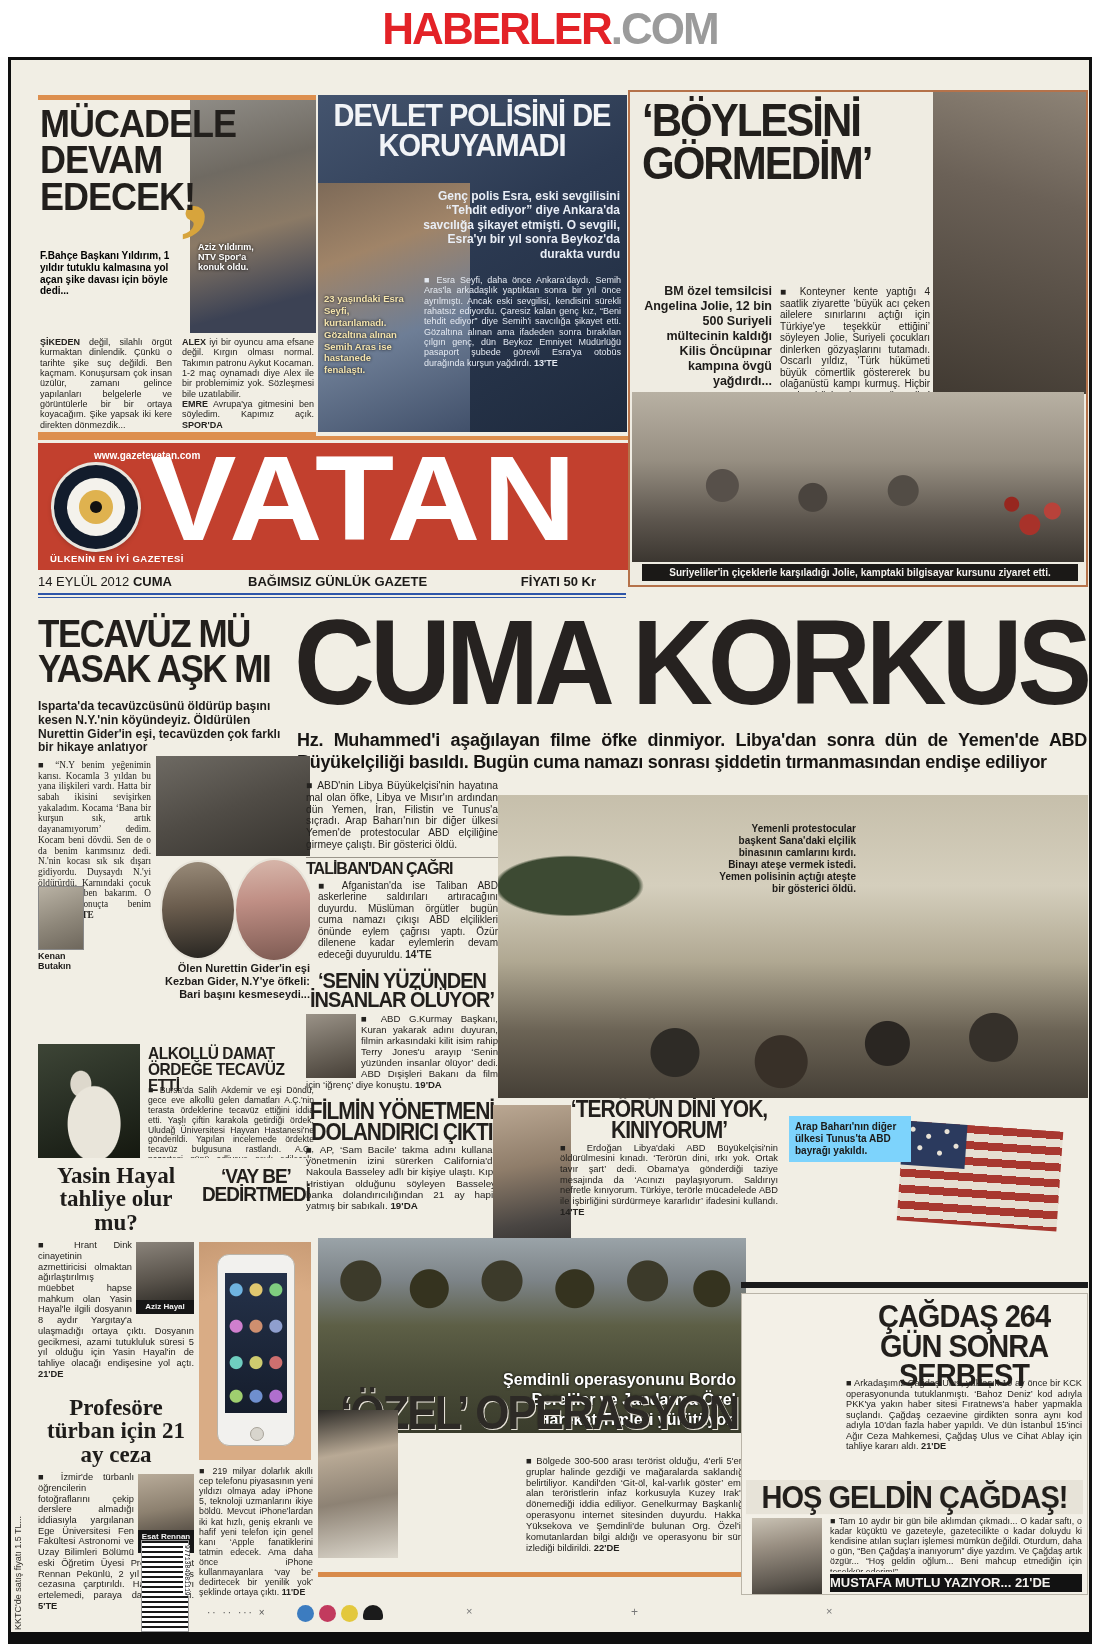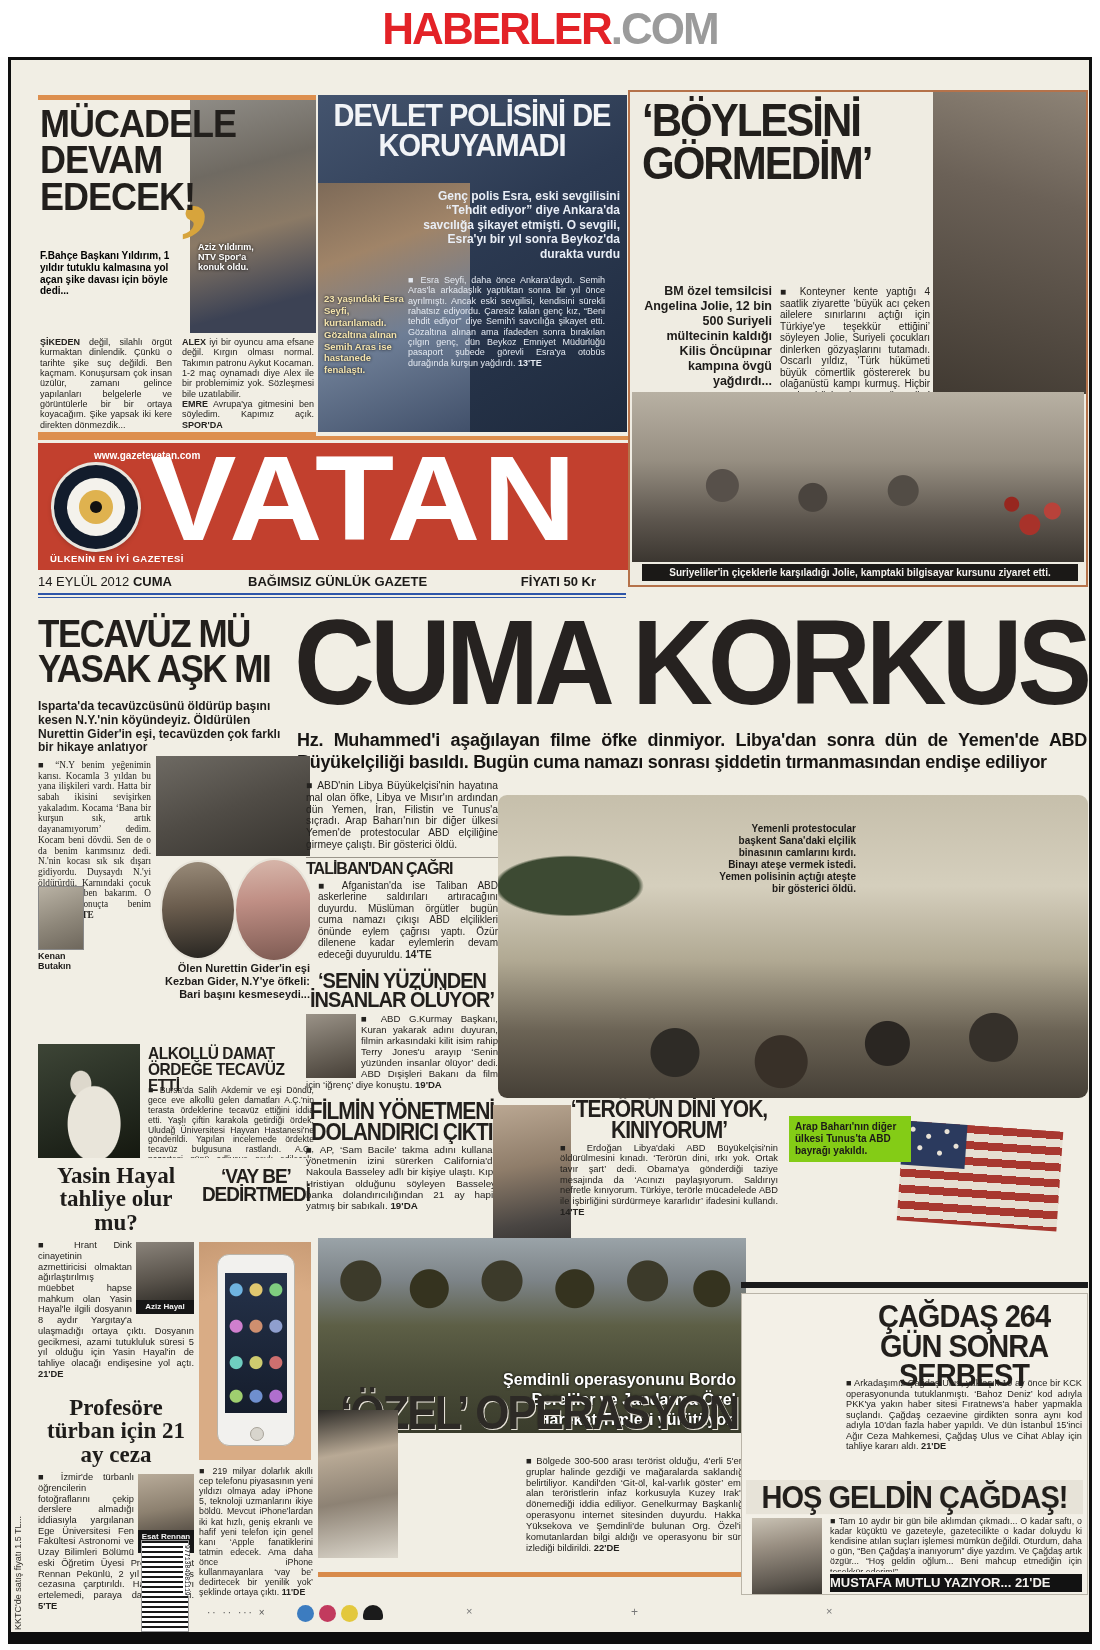--- a/index.html
+++ b/index.html
@@ -56,21 +56,21 @@
         <p class="bd" style="margin:0;font-size:9px;"><b>ALEX</b> <span>iyi bir oyuncu ama efsane değil. Kırgın olması normal. Takımın patronu Aykut Kocaman. 1-2 maç oynamadı diye Alex ile bir problemimiz yok. Sözleşmesi bile uzatılabilir.</span></p>
         <p class="bd" style="margin:0;font-size:9px;"><b>EMRE</b> <span>Avrupa'ya gitmesini ben söyledim. Kapımız açık.</span> <b>SPOR'DA</b></p>
       </div>
       <div class="ab orange" style="left:0;bottom:0;width:278px;height:4px;"></div>
     </div>
 
     <div class="ab" style="left:307px;top:35px;width:309px;height:337px;background:linear-gradient(150deg,#44546e 0%,#2c3a52 45%,#1e2a3d 100%);overflow:hidden;">
       <div class="ab" style="left:0;top:88px;width:152px;height:249px;background:linear-gradient(160deg,#7d6a58 0%,#a08468 28%,#6e7e96 60%,#41506a 100%);"></div>
       <div class="ab hl syC wt" style="left:4px;top:6px;width:300px;font-size:29px;text-align:center;color:#f2f4f7;">DEVLET POLİSİNİ DE KORUYAMADI</div>
       <div class="ab" style="left:102px;top:94px;width:200px;font-size:12px;font-weight:bold;line-height:1.2;color:#e9eef6;text-align:right;">Genç polis Esra, eski sevgilisini “Tehdit ediyor” diye Ankara'da savcılığa şikayet etmişti. O sevgili, Esra'yı bir yıl sonra Beykoz'da durakta vurdu</div>
-      <div class="ab" style="left:90px;top:180px;width:197px;height:150px;overflow:hidden;">
+      <div class="ab" style="left:106px;top:180px;width:197px;height:150px;overflow:hidden;">
         <p class="bd" style="margin:0;font-size:9px;color:#e4e9f1;"><span>■ Esra Seyfi, daha önce Ankara'daydı. Semih Aras'la arkadaşlık yaptıktan sonra bir yıl önce ayrılmıştı. Ancak eski sevgilisi, kendisini sürekli rahatsız ediyordu. Çaresiz kalan genç kız, “Beni tehdit ediyor” diye Semih'i savcılığa şikayet etti. Gözaltına alınan ama ifadeden sonra bırakılan çılgın genç, dün Beykoz Emniyet Müdürlüğü pasaport şubede görevli Esra'ya otobüs durağında kurşun yağdırdı.</span> <b>13'TE</b></p>
       </div>
       <div class="ab" style="left:6px;top:198px;width:88px;font-size:9.5px;font-weight:bold;line-height:1.25;color:#f3e3ad;text-shadow:0 0 3px #000;">23 yaşındaki Esra Seyfi, kurtarılamadı. Gözaltına alınan Semih Aras ise hastanede fenalaştı.</div>
     </div>
 
     <div class="ab" style="left:617px;top:30px;width:460px;height:497px;border:2px solid #b5724a;background:#efece2;box-sizing:border-box;overflow:hidden;">
       <div class="ab" style="left:303px;top:0;width:153px;height:302px;background:linear-gradient(195deg,#8d8376 0%,#6b6157 35%,#413a32 70%,#2b2username 100%);background:linear-gradient(195deg,#8d8376 0%,#6b6157 35%,#413a32 100%);"></div>
       <div class="ab hl syL" style="left:12px;top:8px;width:300px;font-size:42px;letter-spacing:-2px;">‘BÖYLESİNİ GÖRMEDİM’</div>
       <div class="ab" style="left:8px;top:192px;width:134px;font-size:12.5px;font-weight:bold;line-height:1.2;text-align:right;color:#1d1b19;">BM özel temsilcisi Angelina Jolie, 12 bin 500 Suriyeli mültecinin kaldığı Kilis Öncüpınar kampına övgü yağdırdı...</div>
       <div class="ab" style="left:150px;top:194px;width:150px;height:160px;overflow:hidden;">
@@ -204,41 +204,41 @@
       <div class="hl syC" style="font-size:21px;text-align:center;margin-top:10px;clear:both;">FİLMİN YÖNETMENİ DOLANDIRICI ÇIKTI</div>
       <p class="bd" style="margin:5px 0 0 0;font-size:9.8px;"><span>■ AP, ‘Sam Bacile’ takma adını kullanan yönetmenin izini sürerken California'da Nakoula Basseley adlı bir kişiye ulaştı. Kıpti Hristiyan olduğunu söyleyen Basseley, banka dolandırıcılığından 21 ay hapis yatmış bir sabıkalı.</span> <b>19'DA</b></p>
     </div>
 
     <div class="ab" style="left:487px;top:735px;width:590px;height:303px;background:
       radial-gradient(ellipse at 12% 30%, #3d4a33 0 70px, transparent 75px),
       radial-gradient(circle at 30% 85%, #2e2b26 0 24px, transparent 25px),
       radial-gradient(circle at 48% 88%, #383028 0 26px, transparent 27px),
       radial-gradient(circle at 66% 82%, #2a2622 0 22px, transparent 23px),
       radial-gradient(circle at 84% 80%, #35302a 0 24px, transparent 25px),
-      linear-gradient(180deg,#c6bfab 0%,#d5cfbd 30%,#b0a892 55%,#6b6355 78%,#453f36 100%); border-radius: 9px;">
+      linear-gradient(180deg,#c6bfab 0%,#d5cfbd 30%,#b0a892 55%,#6b6355 78%,#453f36 100%);">
       <div class="ab cap" style="left:218px;top:28px;width:140px;font-size:10px;line-height:1.2;text-align:right;">Yemenli protestocular başkent Sana'daki elçilik binasının camlarını kırdı. Binayı ateşe vermek istedi. Yemen polisinin açtığı ateşte bir gösterici öldü.</div>
     </div>
 
     <div class="ab" style="left:482px;top:1045px;width:78px;height:152px;background:linear-gradient(170deg,#baa792 0%,#8f7d6a 40%,#4a4643 75%,#2c2a28 100%);"></div>
 
     <div class="ab" style="left:549px;top:1038px;width:218px;height:160px;overflow:hidden;">
       <div class="hl syC" style="font-size:21px;text-align:center;">‘TERÖRÜN DİNİ YOK, KINIYORUM’</div>
       <p class="bd" style="margin:6px 0 0 0;font-size:9.3px;"><span>■ Erdoğan Libya'daki ABD Büyükelçisi'nin öldürülmesini kınadı. ‘Terörün dini, ırkı yok. Ortak tavır şart’ dedi. Obama'ya gönderdiği taziye mesajında da ‘Acınızı paylaşıyorum. Saldırıyı nefretle kınıyorum. Türkiye, terörle mücadelede ABD ile işbirliğini sürdürmeye kararlıdır’ ifadesini kullandı.</span> <b>14'TE</b></p>
     </div>
 
     <div class="ab" style="left:770px;top:1038px;width:307px;height:185px;background:
       radial-gradient(circle at 15% 75%, #2b2username 0 0, transparent 0),
       radial-gradient(circle at 18% 78%, #211e1a 0 20px, transparent 21px),
       radial-gradient(circle at 38% 82%, #2a2620 0 22px, transparent 23px),
       radial-gradient(circle at 60% 85%, #1d1a16 0 20px, transparent 21px),
       linear-gradient(180deg,#4a453c 0%,#332f28 55%,#16130f 100%);overflow:hidden;">
       <div style="position:absolute;right:28px;top:28px;width:160px;height:100px;background:repeating-linear-gradient(180deg,#a83830 0 8px,#e6dfd2 8px 16px);transform:rotate(4deg);">
         <div style="position:absolute;left:0;top:0;width:64px;height:44px;background:#2b3а5e;background-color:#2b3a5e;background-image:radial-gradient(circle at 10px 8px,#e8e2d6 0 2px,transparent 3px),radial-gradient(circle at 26px 14px,#e8e2d6 0 2px,transparent 3px),radial-gradient(circle at 44px 8px,#e8e2d6 0 2px,transparent 3px),radial-gradient(circle at 18px 26px,#e8e2d6 0 2px,transparent 3px),radial-gradient(circle at 38px 30px,#e8e2d6 0 2px,transparent 3px),radial-gradient(circle at 54px 22px,#e8e2d6 0 2px,transparent 3px);"></div>
       </div>
-      <div style="position:absolute;left:8px;top:18px;width:110px;background:#84cc16;padding:5px 6px;font-size:10px;font-weight:bold;line-height:1.2;color:#1c1a18;">
+      <div style="position:absolute;left:8px;top:18px;width:110px;background:#7dd3fc;padding:5px 6px;font-size:10px;font-weight:bold;line-height:1.2;color:#1c1a18;">
         <span>Arap Baharı'nın diğer ülkesi Tunus'ta ABD bayrağı yakıldı.</span>
       </div>
     </div>
 
     <div class="ab" style="left:307px;top:1178px;width:428px;height:340px;overflow:visible;">
       <div class="ab" style="left:0;top:0;width:428px;height:195px;background:
         radial-gradient(circle at 10% 22%, #3c3a2a 0 20px, transparent 21px),
         radial-gradient(circle at 26% 26%, #35331f 0 19px, transparent 20px),
         radial-gradient(circle at 43% 22%, #3c3a2a 0 20px, transparent 21px),
         radial-gradient(circle at 60% 26%, #35331f 0 19px, transparent 20px),

